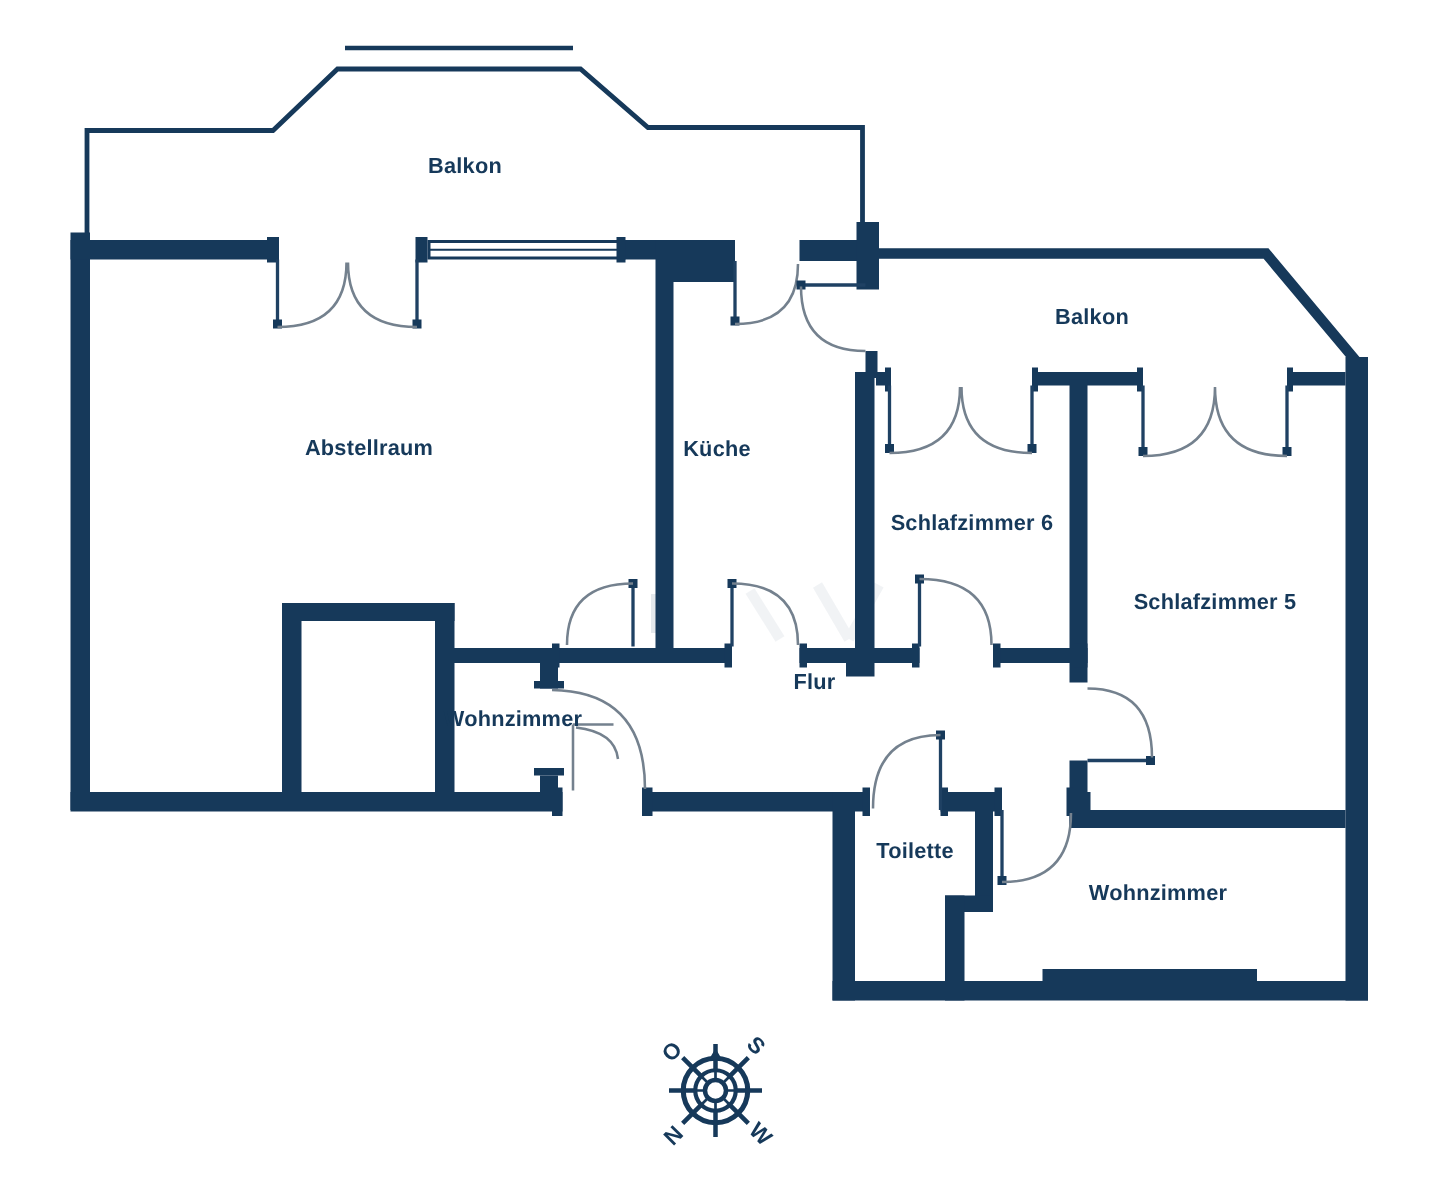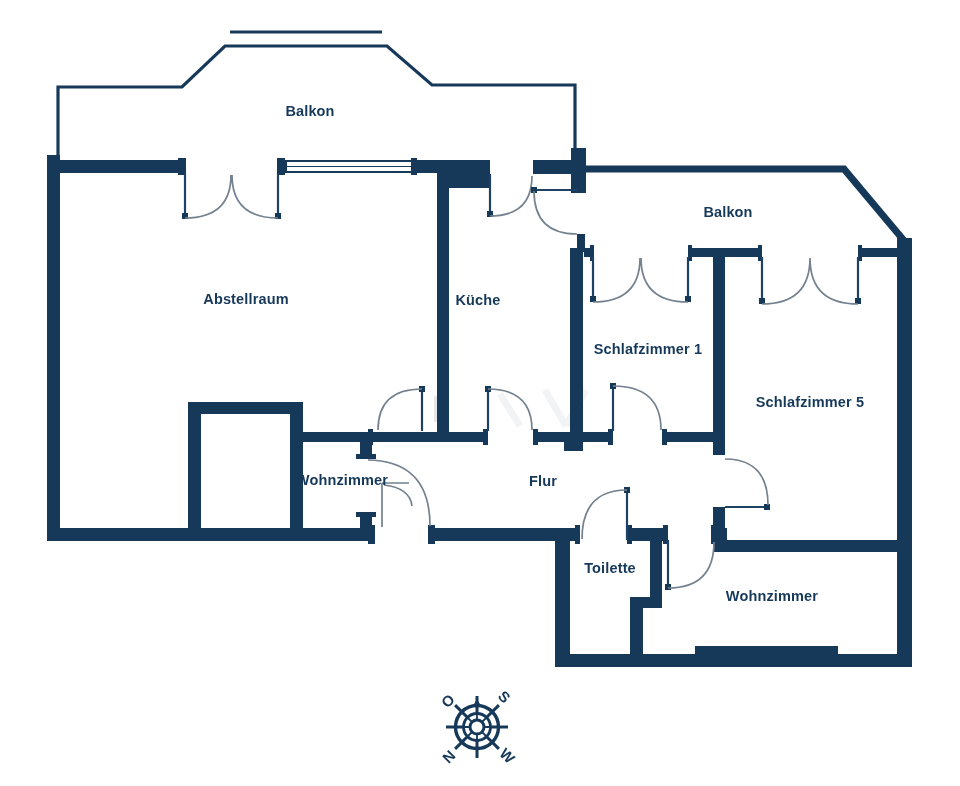--- a/index.html
+++ b/index.html
@@ -185,19 +185,19 @@
         <text transform="translate(-28,30) rotate(-45)" dy="5">N</text>
         <text transform="translate(30,29) rotate(45)" dy="5">W</text>
       </g>
     </g>
   </svg>
 
   <div class="room-label" style="left:310px;top:111px">Balkon</div>
   <div class="room-label" style="left:246px;top:299px">Abstellraum</div>
   <div class="room-label" style="left:478px;top:300px">Küche</div>
   <div class="room-label" style="left:728px;top:212px">Balkon</div>
-  <div class="room-label" style="left:648px;top:349px">Schlafzimmer 1</div>
+  <div class="room-label" style="left:648px;top:349px">Schlafzimmer 6</div>
   <div class="room-label" style="left:810px;top:402px">Schlafzimmer 5</div>
   <div class="room-label" style="left:342px;top:480px">Wohnzimmer</div>
-  <div class="room-label" style="left:543px;top:481px">Flur</div>
+  <div class="room-label" style="left:543px;top:455px">Flur</div>
   <div class="room-label" style="left:610px;top:568px">Toilette</div>
   <div class="room-label" style="left:772px;top:596px">Wohnzimmer</div>
 </div>
 
 </body></html>

